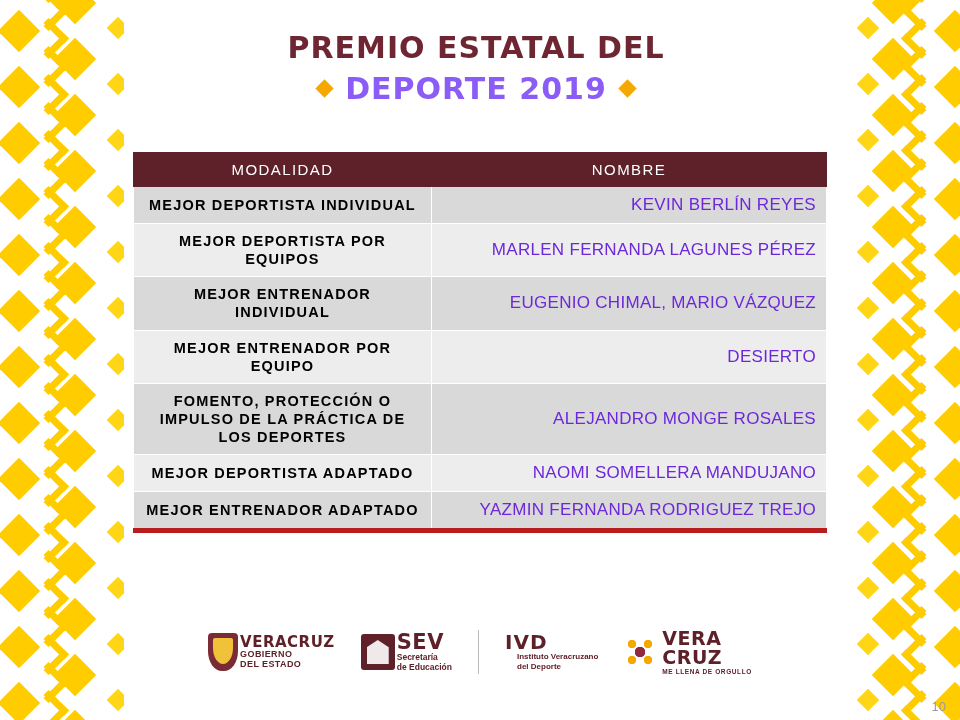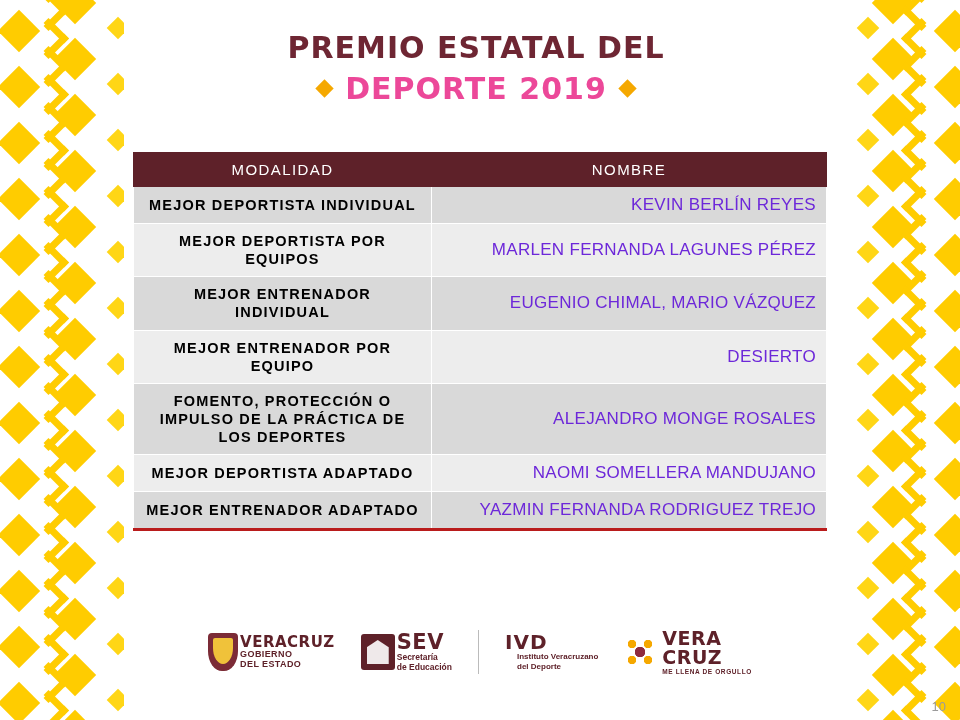--- a/index.html
+++ b/index.html
@@ -86,21 +86,21 @@
     display: flex;
     align-items: center;
     justify-content: center;
     gap: 14px;
   }
   .header .line2 {
     font-family: "DejaVu Sans", sans-serif;
     font-weight: bold;
     font-size: 30px;
     letter-spacing: 1px;
-    color: #ec4899;
+    color: #8b5cf6;
   }
   .hdiamond {
     width: 13px;
     height: 13px;
     background: #F5A800;
     transform: rotate(45deg);
     display: inline-block;
   }
 
   
@@ -147,21 +147,21 @@
     text-align: right;
     font-size: 17px;
     color: #6d28d9;
     padding: 8px 10px 8px 14px;
     letter-spacing: 0.3px;
     border-right: 1px solid #BFBFBF;
   }
   tr.alt td.modalidad, tr.alt td.nombre {
     background: #EDEDED;
   }
-  tr:last-child td { border-bottom: 3px solid #b91c1c; }
+  tr:last-child td { border-bottom: 5px solid #b91c1c; }
 
   
   .footer {
     position: absolute;
     left: 150px;
     right: 150px;
     bottom: 36px;
     height: 64px;
     display: flex;
     align-items: center;

